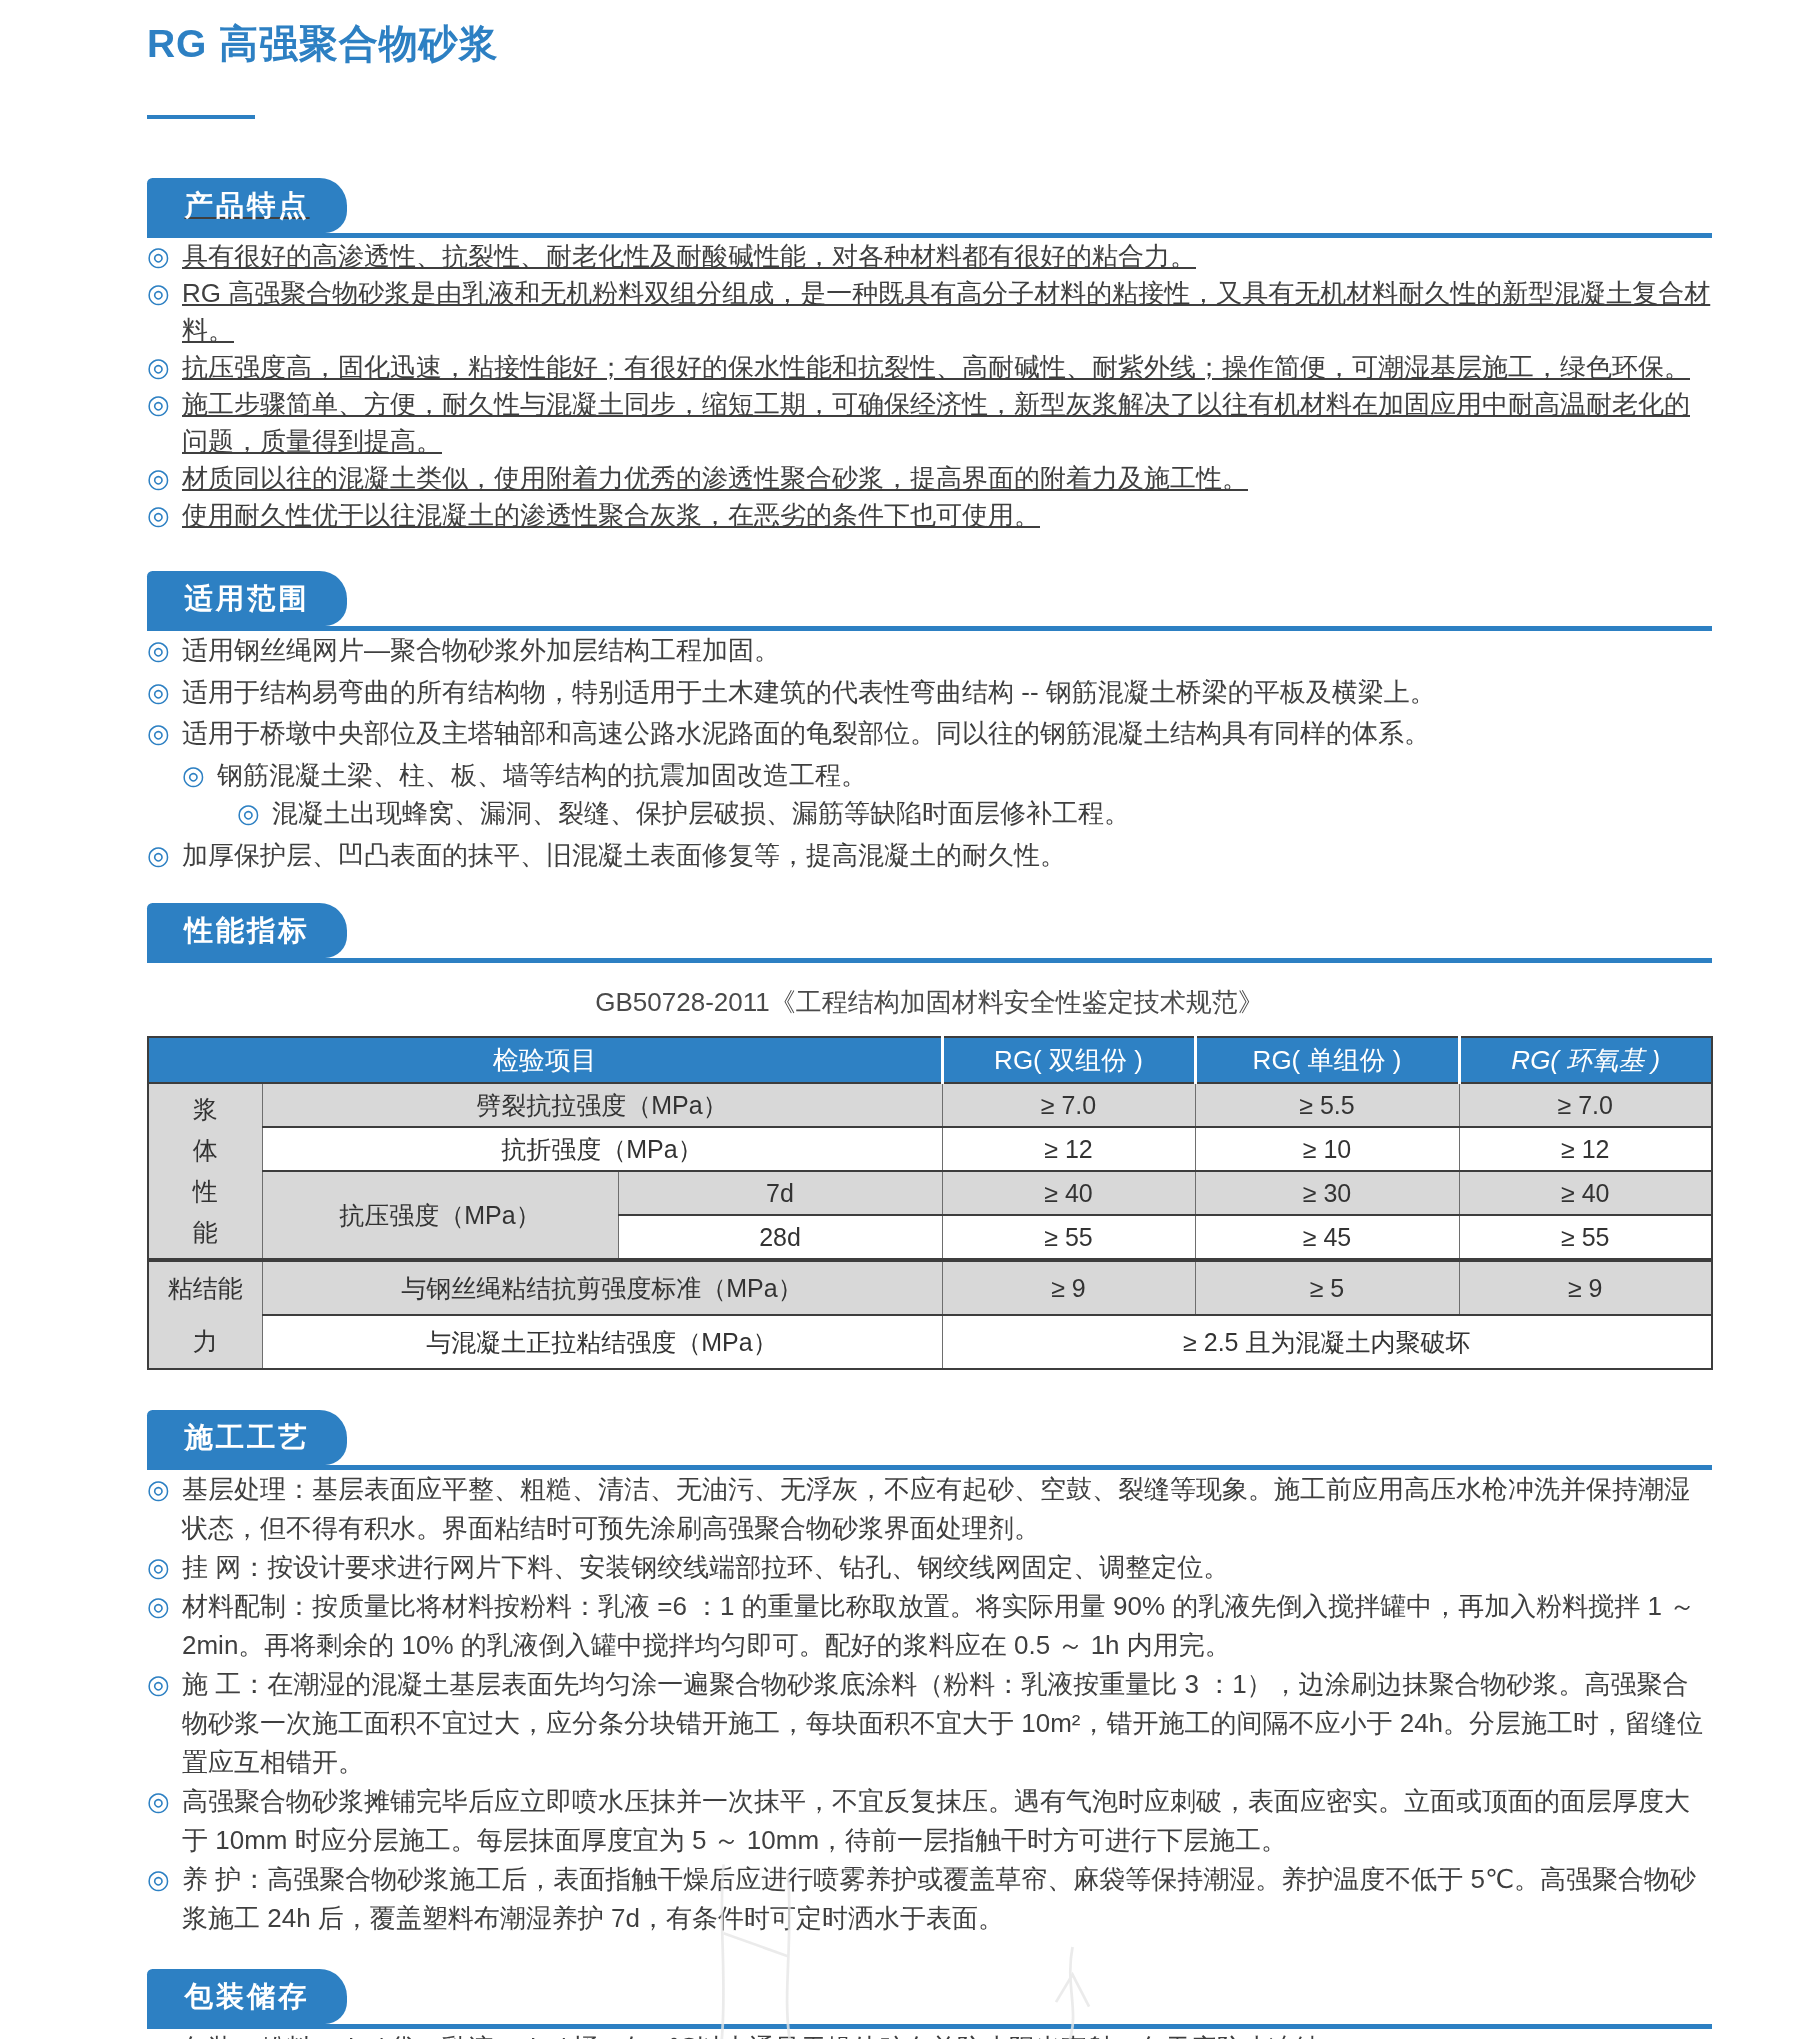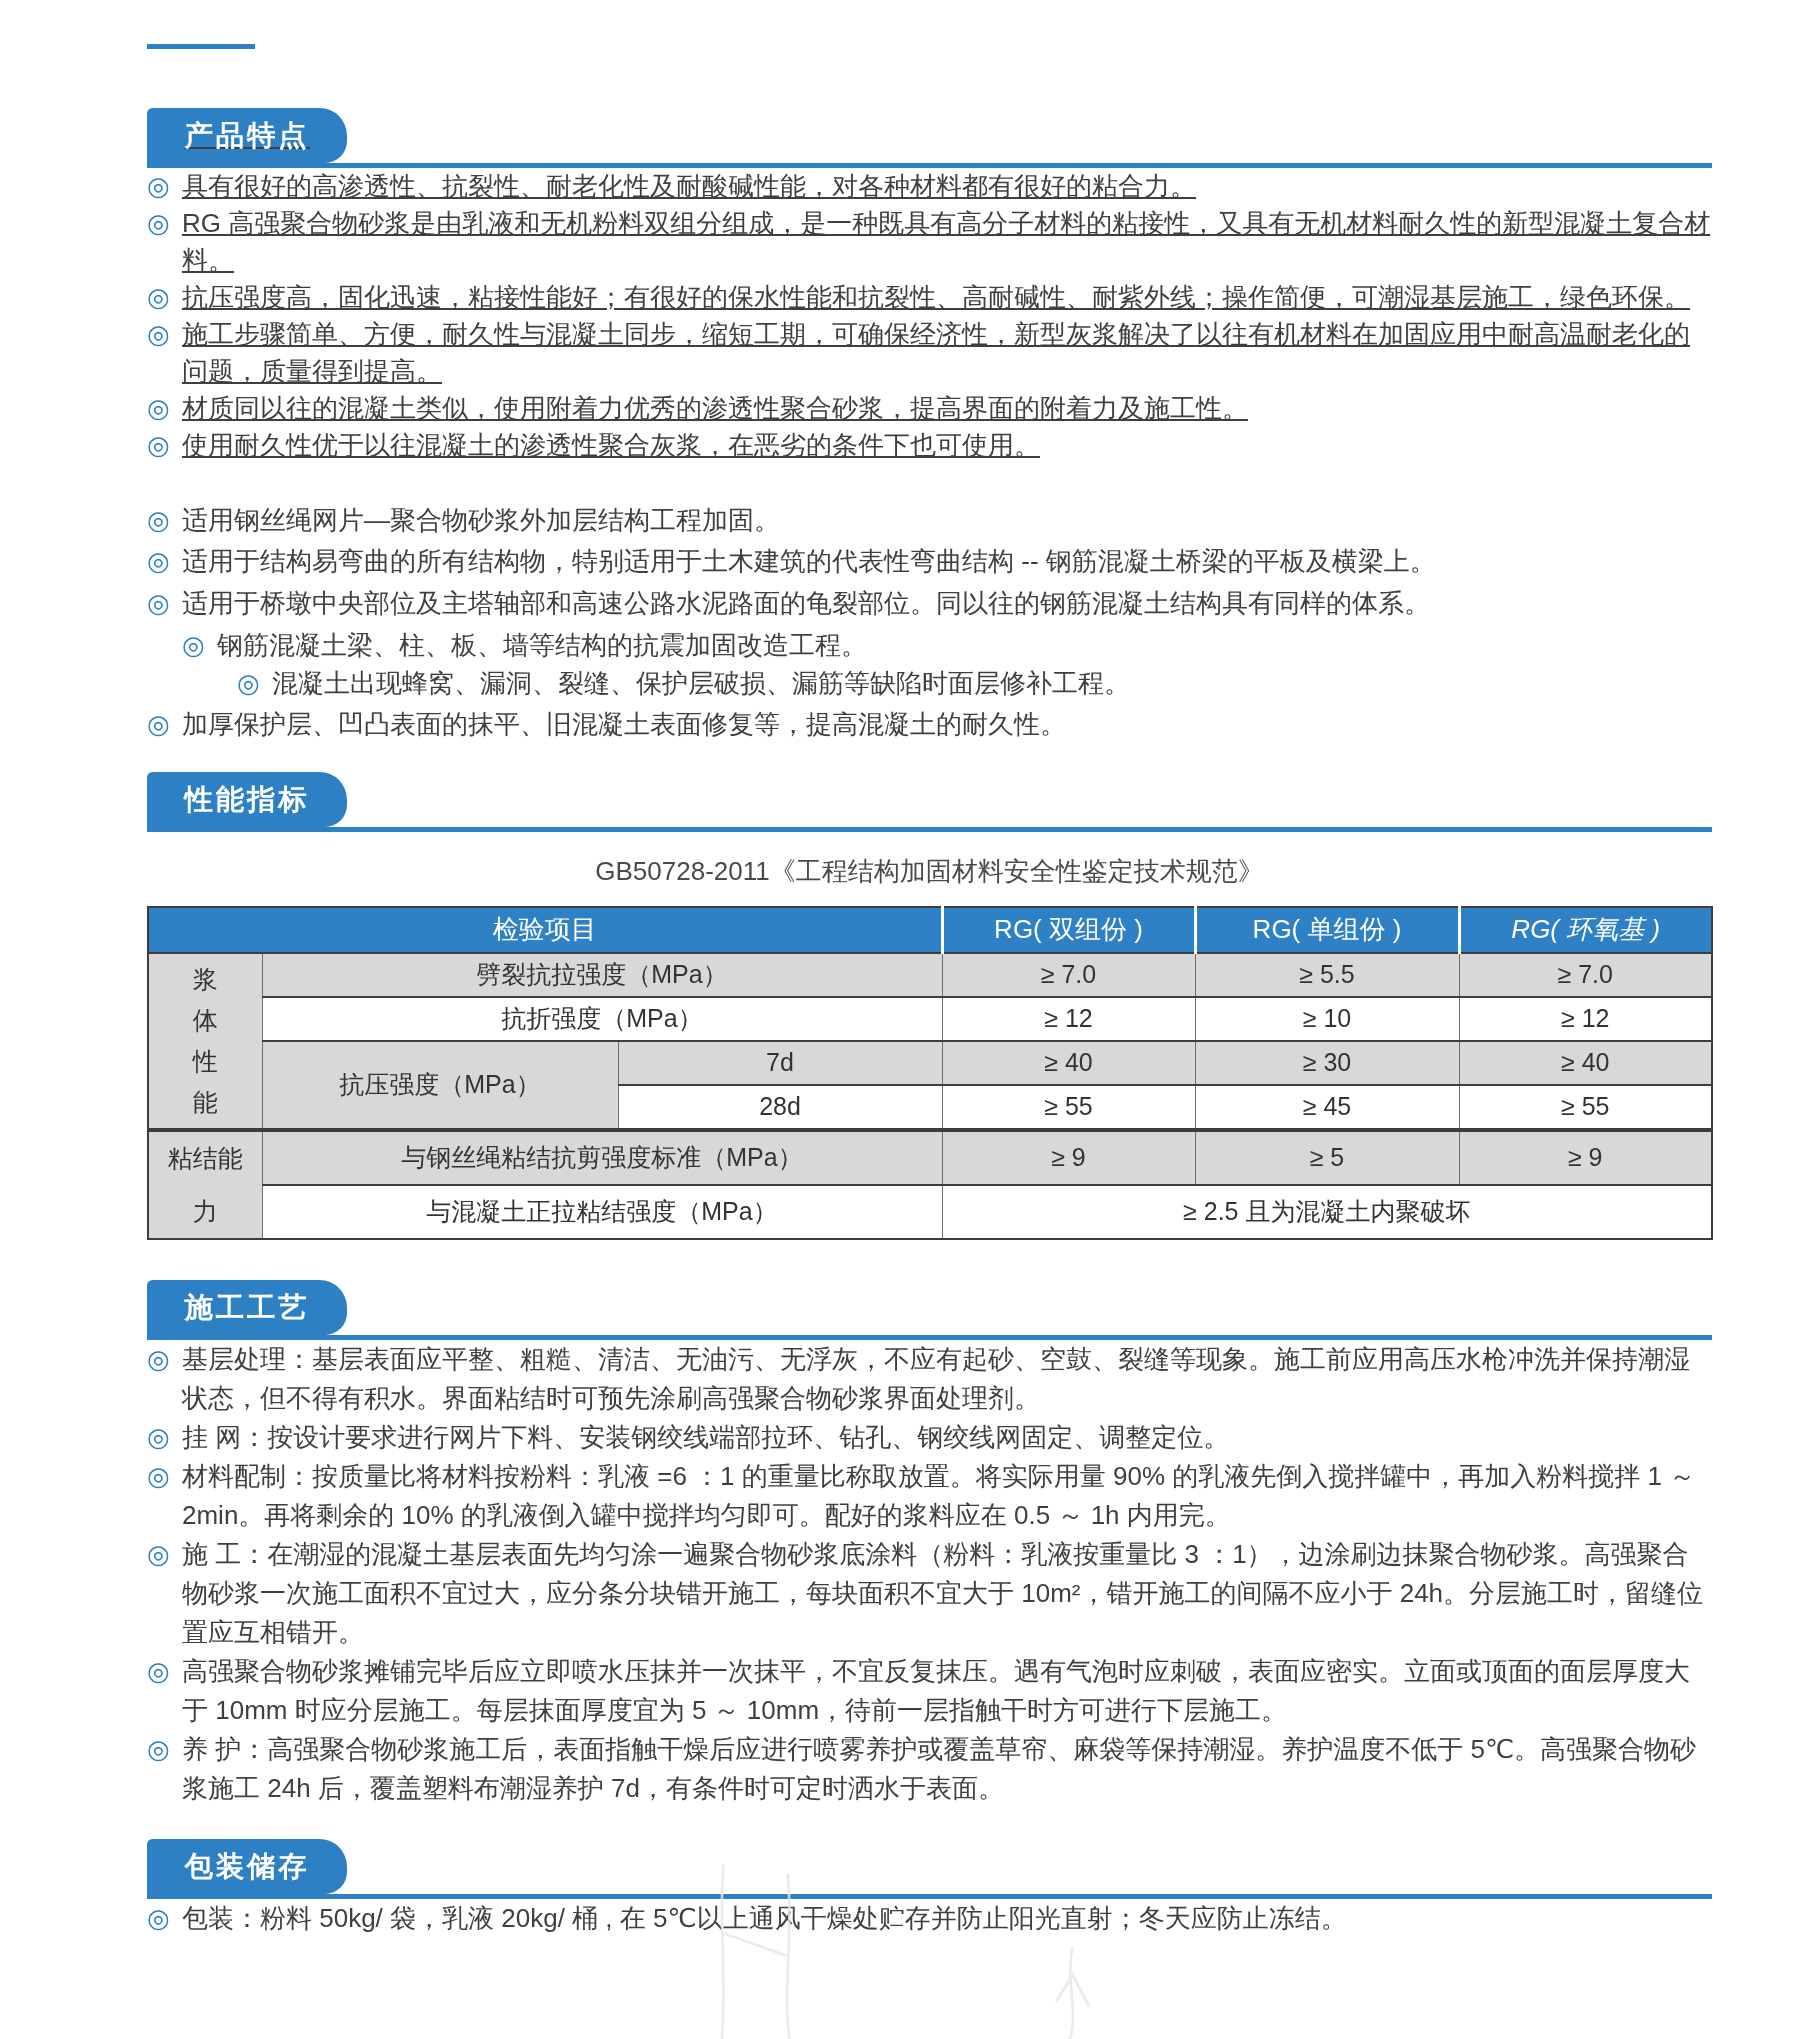--- a/index.html
+++ b/index.html
@@ -87,37 +87,41 @@
   .v2{width:81px;margin:0 auto;word-break:break-all;line-height:53px;text-align:center;}
 
   
   .wm{position:absolute;left:0;top:0;pointer-events:none;}
 </style>
 </head>
 <body>
 
 <div class="page">
 
+  <h1 class="doc-title">RG 高强聚合物砂浆</h1>
   <div class="title-dash"></div>
 
   <div class="sec sec-features">
     <div class="sec-head">
       <div class="sec-tab">产品特点</div>
     </div>
     <ul class="blist features-list">
       <li><span class="bm">◎</span><span>具有很好的高渗透性、抗裂性、耐老化性及耐酸碱性能，对各种材料都有很好的粘合力。</span></li>
       <li><span class="bm">◎</span><span>RG 高强聚合物砂浆是由乳液和无机粉料双组分组成，是一种既具有高分子材料的粘接性，又具有无机材料耐久性的新型混凝土复合材料。</span></li>
       <li><span class="bm">◎</span><span>抗压强度高，固化迅速，粘接性能好；有很好的保水性能和抗裂性、高耐碱性、耐紫外线；操作简便，可潮湿基层施工，绿色环保。</span></li>
       <li><span class="bm">◎</span><span>施工步骤简单、方便，耐久性与混凝土同步，缩短工期，可确保经济性，新型灰浆解决了以往有机材料在加固应用中耐高温耐老化的问题，质量得到提高。</span></li>
       <li><span class="bm">◎</span><span>材质同以往的混凝土类似，使用附着力优秀的渗透性聚合砂浆，提高界面的附着力及施工性。</span></li>
       <li><span class="bm">◎</span><span>使用耐久性优于以往混凝土的渗透性聚合灰浆，在恶劣的条件下也可使用。</span></li>
     </ul>
   </div>
 
   <div class="sec sec-scope">
+    <div class="sec-head">
+      <div class="sec-tab">适用范围</div>
+    </div>
     <ul class="blist scope-list">
       <li><span class="bm">◎</span><span>适用钢丝绳网片—聚合物砂浆外加层结构工程加固。</span></li>
       <li><span class="bm">◎</span><span>适用于结构易弯曲的所有结构物，特别适用于土木建筑的代表性弯曲结构 -- 钢筋混凝土桥梁的平板及横梁上。</span></li>
       <li><span class="bm">◎</span><span>适用于桥墩中央部位及主塔轴部和高速公路水泥路面的龟裂部位。同以往的钢筋混凝土结构具有同样的体系。</span></li>
       <li class="pair">
         <span class="pseg"><span class="bm">◎</span><span>钢筋混凝土梁、柱、板、墙等结构的抗震加固改造工程。</span></span>
         <span class="pseg"><span class="bm">◎</span><span>混凝土出现蜂窝、漏洞、裂缝、保护层破损、漏筋等缺陷时面层修补工程。</span></span>
       </li>
       <li><span class="bm">◎</span><span>加厚保护层、凹凸表面的抹平、旧混凝土表面修复等，提高混凝土的耐久性。</span></li>
     </ul>

